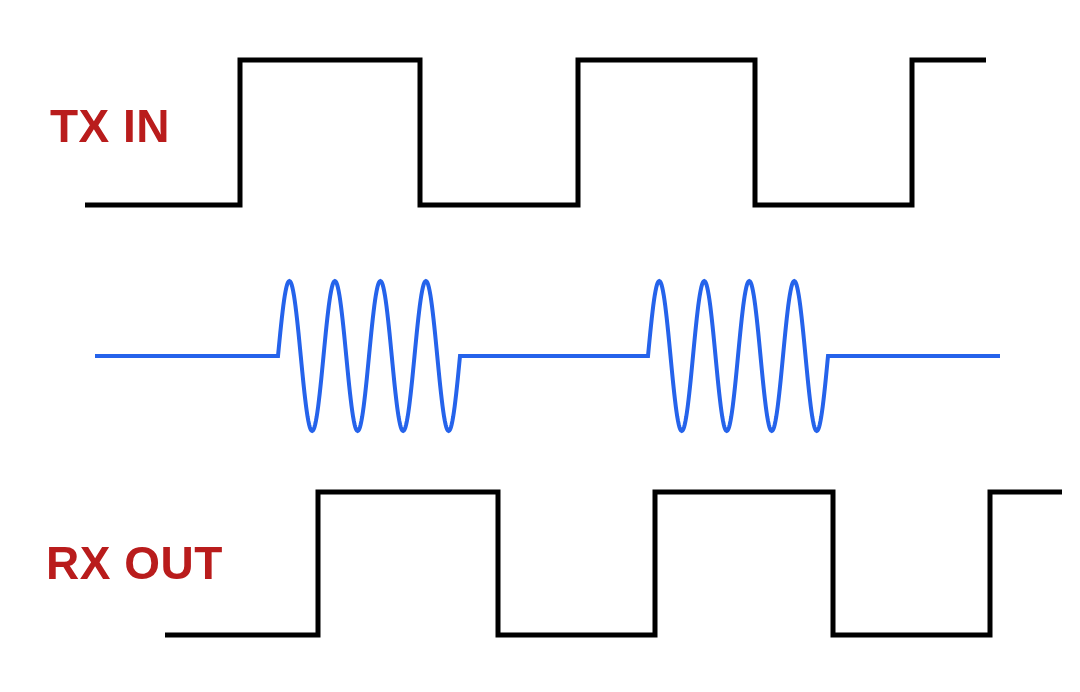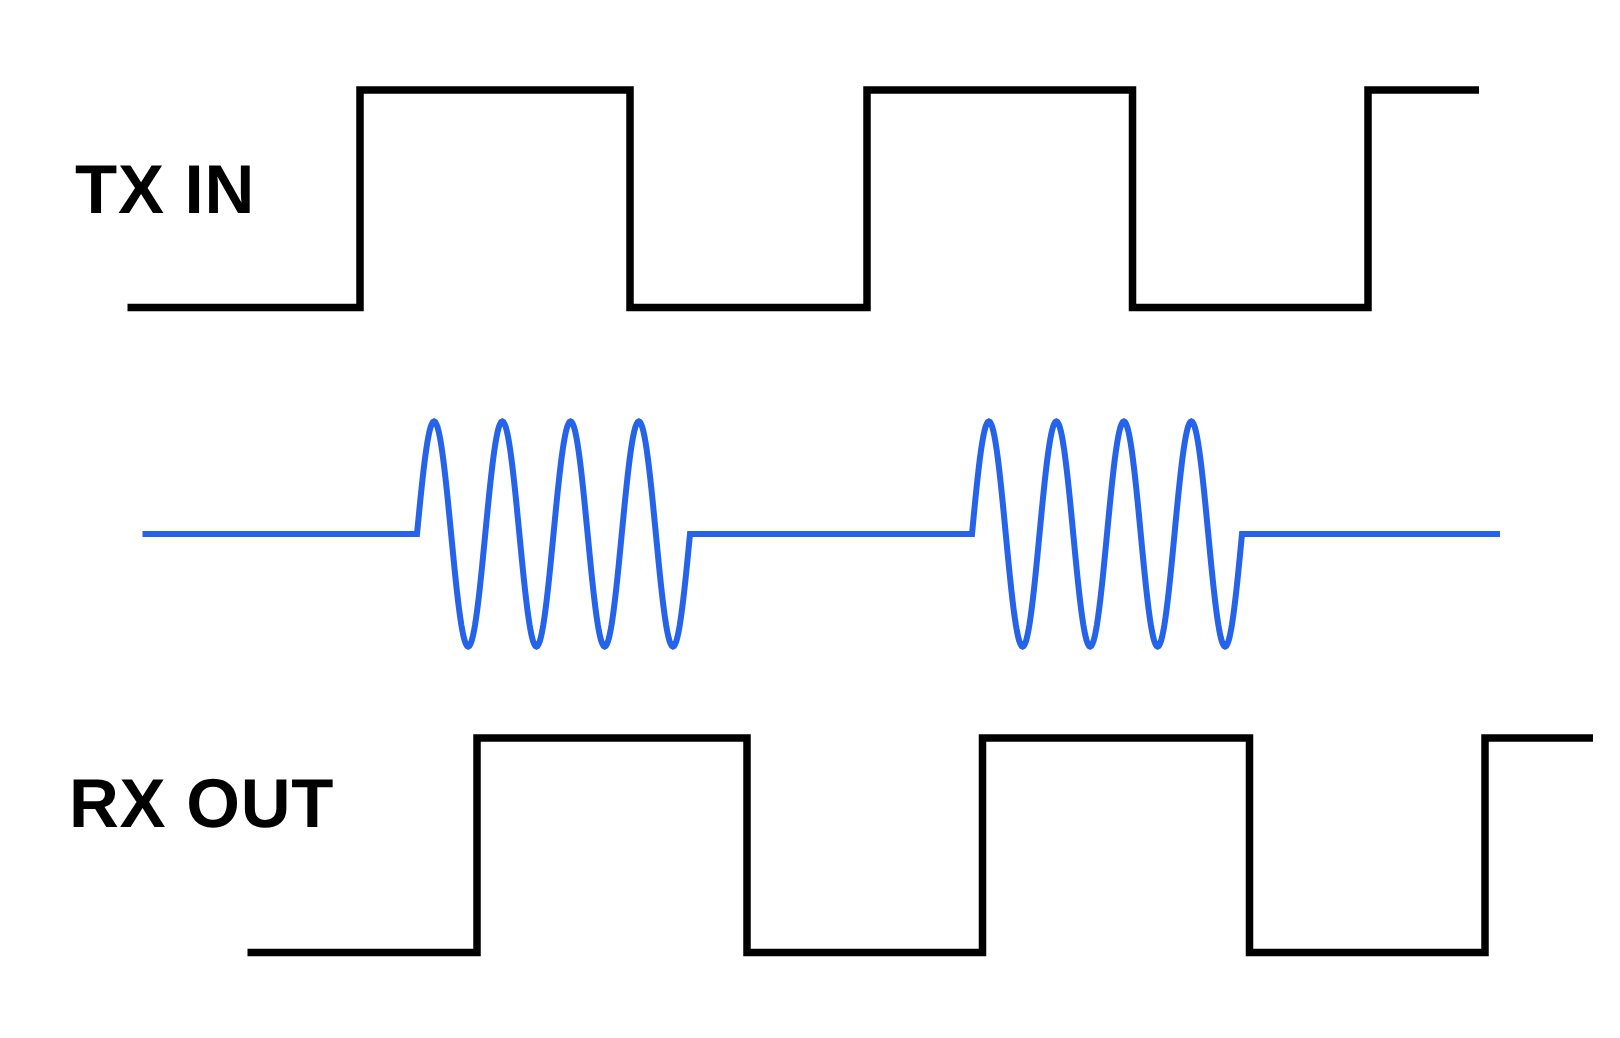--- a/index.html
+++ b/index.html
@@ -13,26 +13,26 @@
     height: 692px;
     background: #ffffff;
     overflow: hidden;
     font-family: "Liberation Sans", sans-serif;
   }
   .sig-label {
     position: absolute;
     font-weight: 700;
     font-size: 46px;
     line-height: 1;
-    color: #000000;
+    color: #b91c1c;
     letter-spacing: 0.5px;
     user-select: none;
   }
   #tx-label { left: 50px; top: 103px; }
-  #rx-label { left: 46px; top: 512px; }
+  #rx-label { left: 46px; top: 540px; }
   svg.waves {
     position: absolute;
     left: 0;
     top: 0;
     display: block;
   }
 </style>
 </head>
 <body>
 

